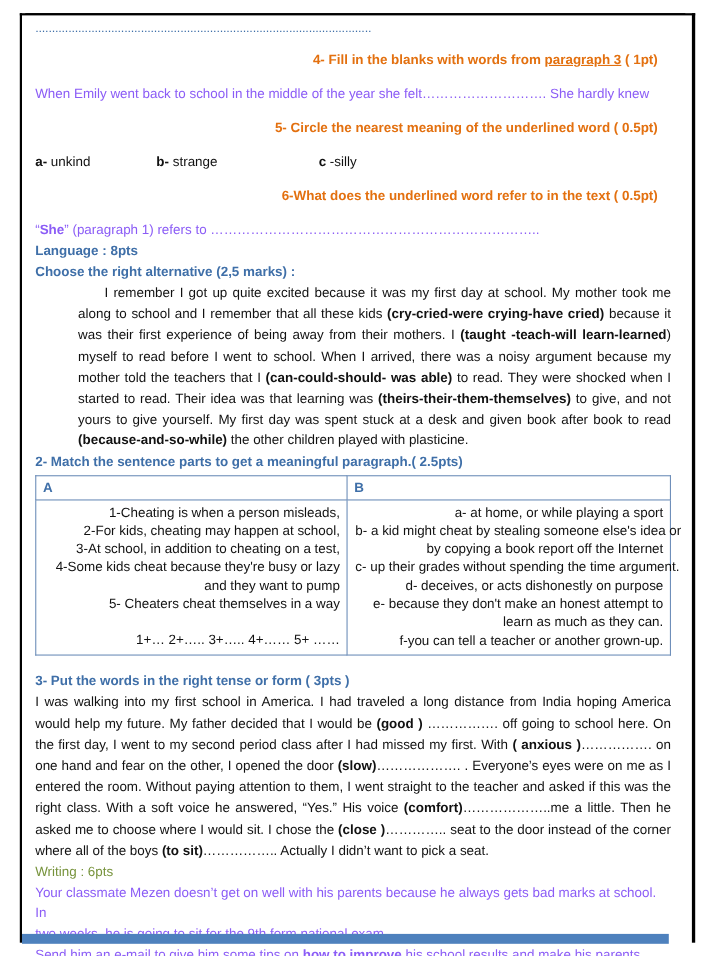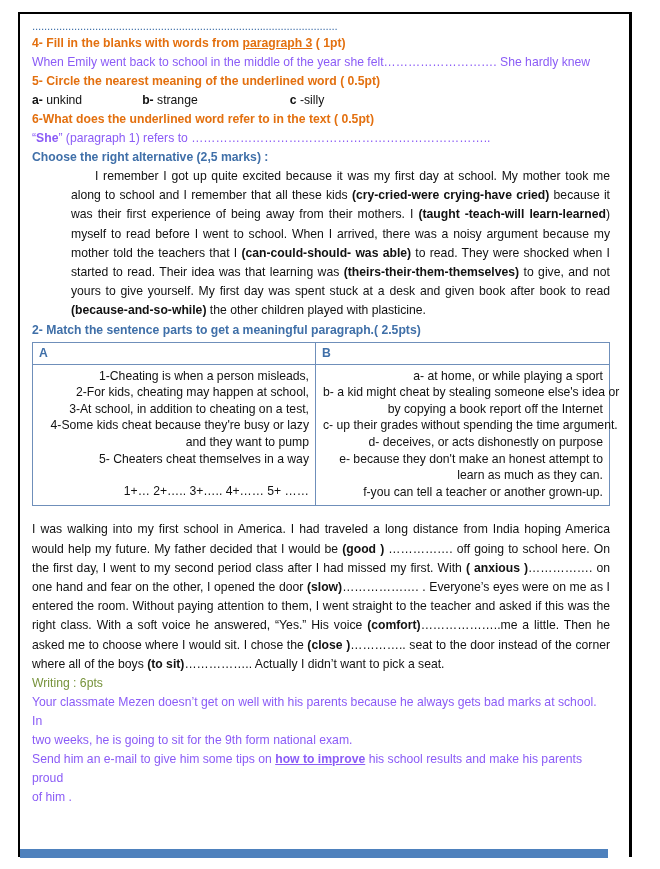--- a/index.html
+++ b/index.html
@@ -49,21 +49,22 @@
     white-space: nowrap;
     overflow: hidden;
     height: 13px;
     margin-bottom: 1px;
   }
   .h-orange {
     color: #e3700f;
     font-weight: bold;
     font-size: 12.2px;
     line-height: 19px;
-    margin: 0;
+    margin: 12px;
+    text-align: right;
   }
   .h-blue {
     color: #3f6fa8;
     font-weight: bold;
     font-size: 12.2px;
     line-height: 19px;
     margin: 0;
   }
   .h-green {
     color: #77933c;
@@ -145,20 +146,21 @@
 
     <p class="h-orange"><span>4- Fill in the blanks with words from </span><u>paragraph 3</u><span> ( 1pt)</span></p>
     <p class="body-line">When Emily went back to school in the middle of the year she felt………………………. She hardly knew</p>
 
     <p class="h-orange">5- Circle the nearest meaning of the underlined word ( 0.5pt)</p>
     <p class="opts"><b>a-</b><span> unkind</span><span class="gap1"></span><b>b-</b><span> strange</span><span class="gap2"></span><b>c</b><span> -silly</span></p>
 
     <p class="h-orange">6-What does the underlined word refer to in the text ( 0.5pt)</p>
     <p class="body-line"><span>“</span><b>She</b><span>” (paragraph 1) refers to ………………………………………………………………..</span></p>
 
+    <p class="h-blue">Language : 8pts</p>
     <p class="h-blue"><span>Choose the right alternative (2,5 marks</span><span>) :</span></p>
 
     <p class="para indent"><span>I remember I got up quite excited because it was my first day at school. My mother took me along to school and I remember that all these kids </span><b>(cry-cried-were crying-have cried)</b><span> because it was their first experience of being away from their mothers. I </span><b>(taught -teach-will learn-learned</b><span>) myself to read before I went to school. When I arrived, there was a noisy argument because my mother told the teachers that I </span><b>(can-could-should-  was able)</b><span> to read. They were shocked when I started to read. Their  idea was that learning was </span><b>(theirs-their-them-themselves)</b><span> to give, and not yours to give yourself. My first day was spent stuck at a desk and given book after book to read </span><b>(because-and-so-while)</b><span> the other children played with plasticine.</span></p>
 
     <p class="h-blue">2- Match the sentence parts to get a meaningful paragraph.( 2.5pts)</p>
 
     <table class="match">
       <thead>
         <tr>
           <th class="colA">A</th>
@@ -186,20 +188,21 @@
             <p class="cell-line">e- because they don't make an honest attempt to</p>
             <p class="cell-line">learn as much as they can.</p>
             <p class="cell-line">f-you can tell a teacher or another grown-up.</p>
           </td>
         </tr>
       </tbody>
     </table>
 
     <div class="spacer-block"></div>
 
+    <p class="h-blue">3- Put the words in the right tense or form ( 3pts )</p>
     <p class="para"><span>I was walking into my first school in America. I had traveled a long distance from India hoping America would help my future. My father decided that I would be </span><b>(good )</b><span> ……………. off going to school here. On the first day, I went to my second period class after I had missed my first.  With </span><b>( anxious )</b><span>……………. on one hand and fear on the other, I opened the door  </span><b>(slow)</b><span>………………. . Everyone’s eyes were on me as I entered the room. Without paying attention to them, I went straight to the teacher and asked if this was the right class. With a soft voice he answered, “Yes.” His voice </span><b>(comfort)</b><span>………………..me a little. Then he asked me to choose where I would sit. I chose the </span><b>(close )</b><span>…………..  seat to the door instead of the corner where all of the boys </span><b>(to sit)</b><span>…………….. Actually I didn’t want to pick a seat.</span></p>
 
     <p class="h-green">Writing : 6pts</p>
     <p class="body-line">Your classmate Mezen doesn’t get on well with his parents because he always gets bad marks at school. In</p>
     <p class="body-line">two weeks, he is going to sit for the 9th form national exam.</p>
     <p class="body-line"><span>Send him an e-mail to give him some tips on </span><b class="u">how to improve</b><span> his school results and make his parents proud</span></p>
     <p class="body-line">of him .</p>
 
   </div>
 </div>

